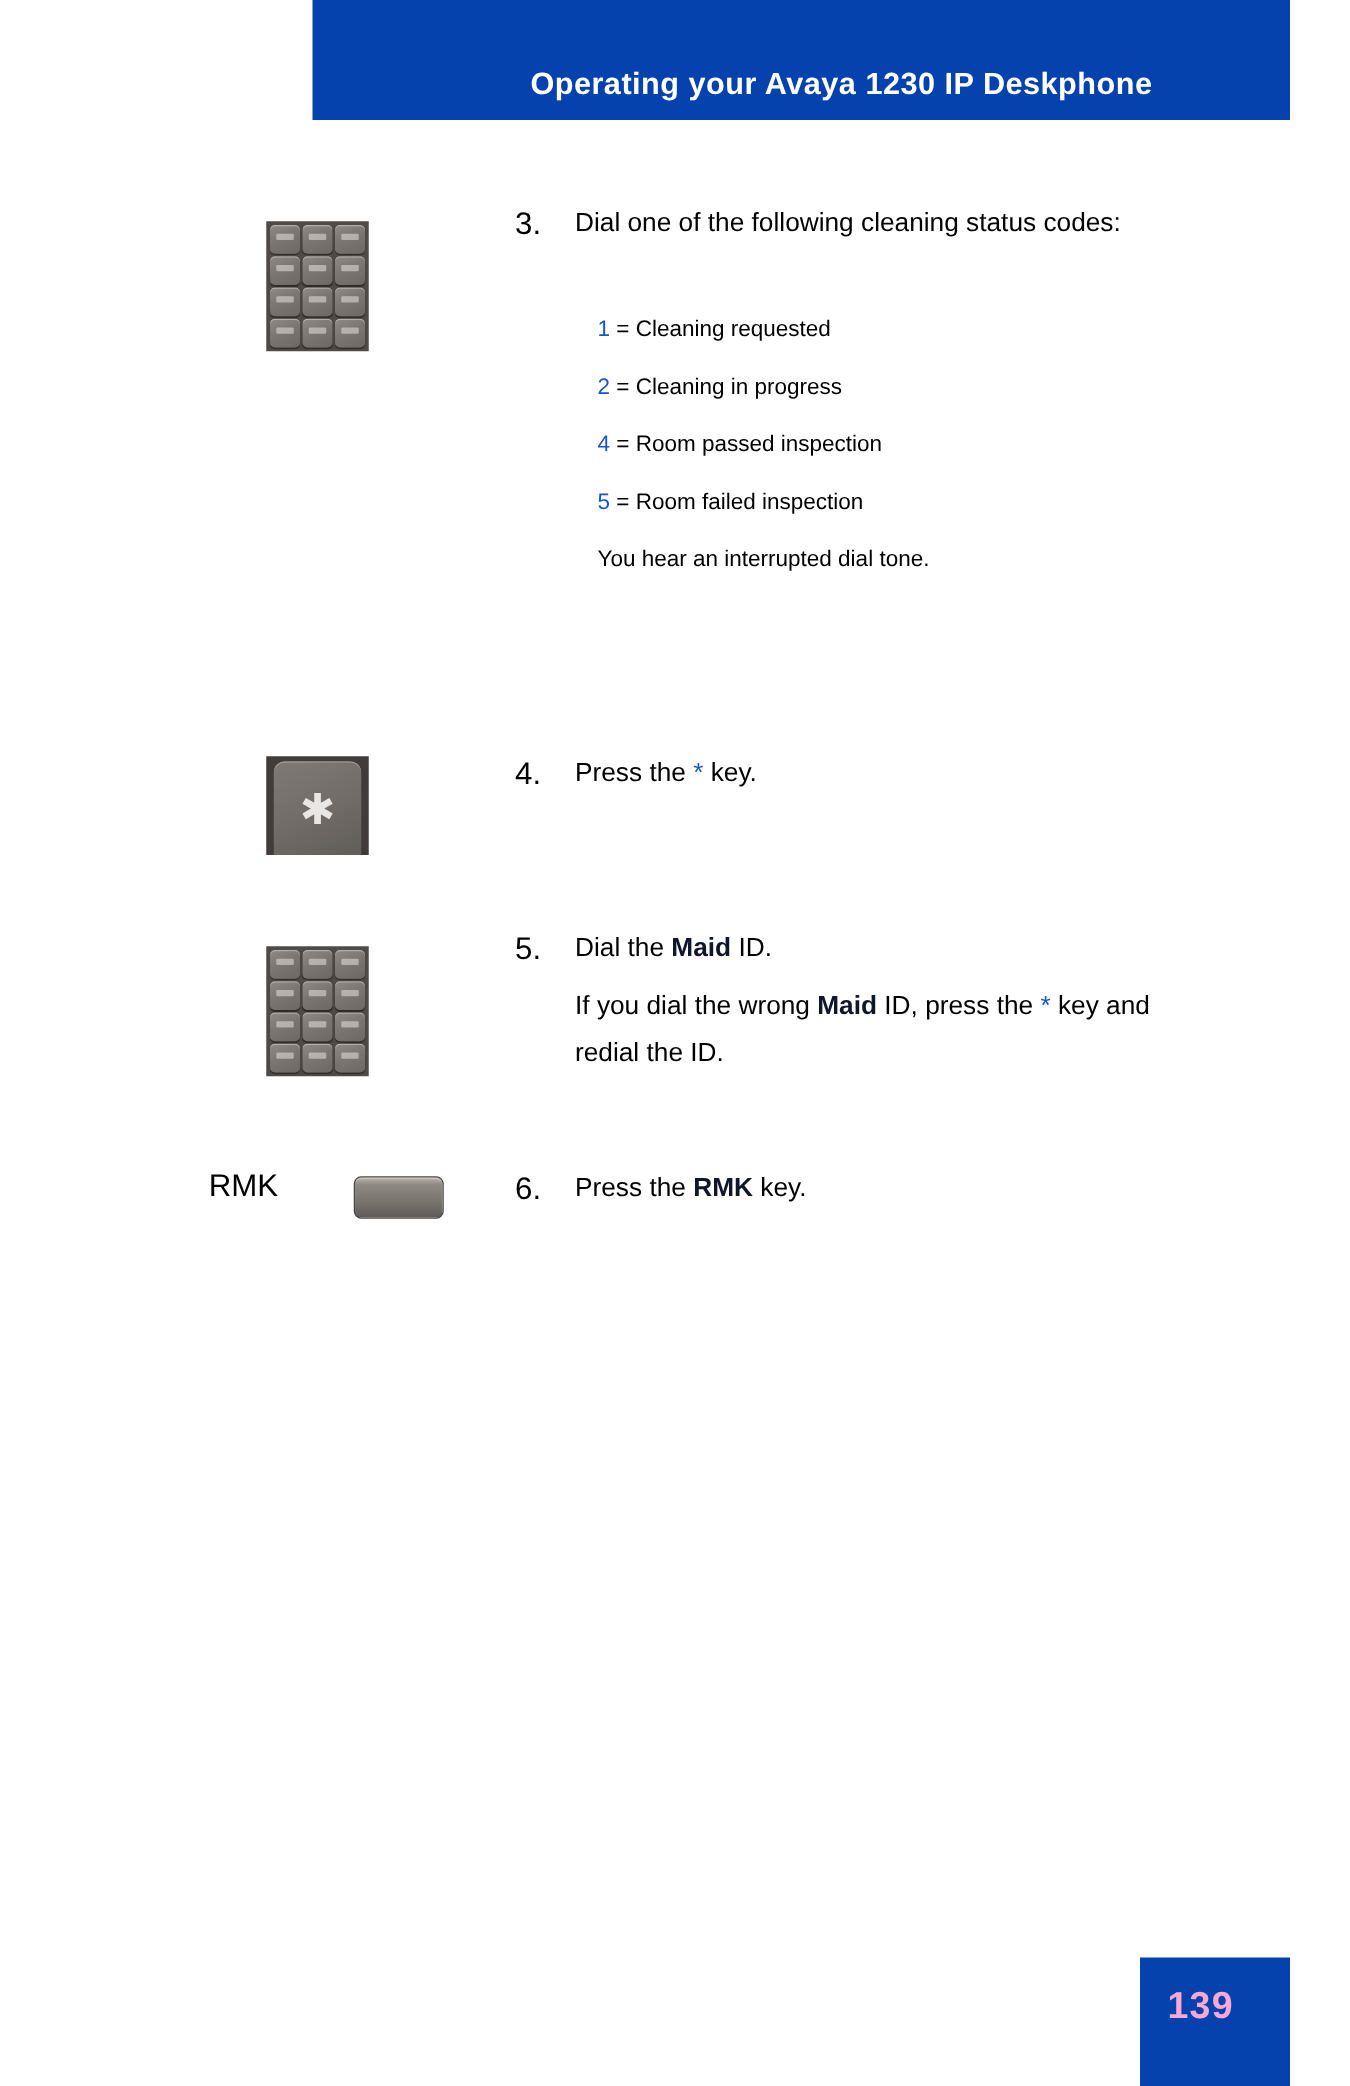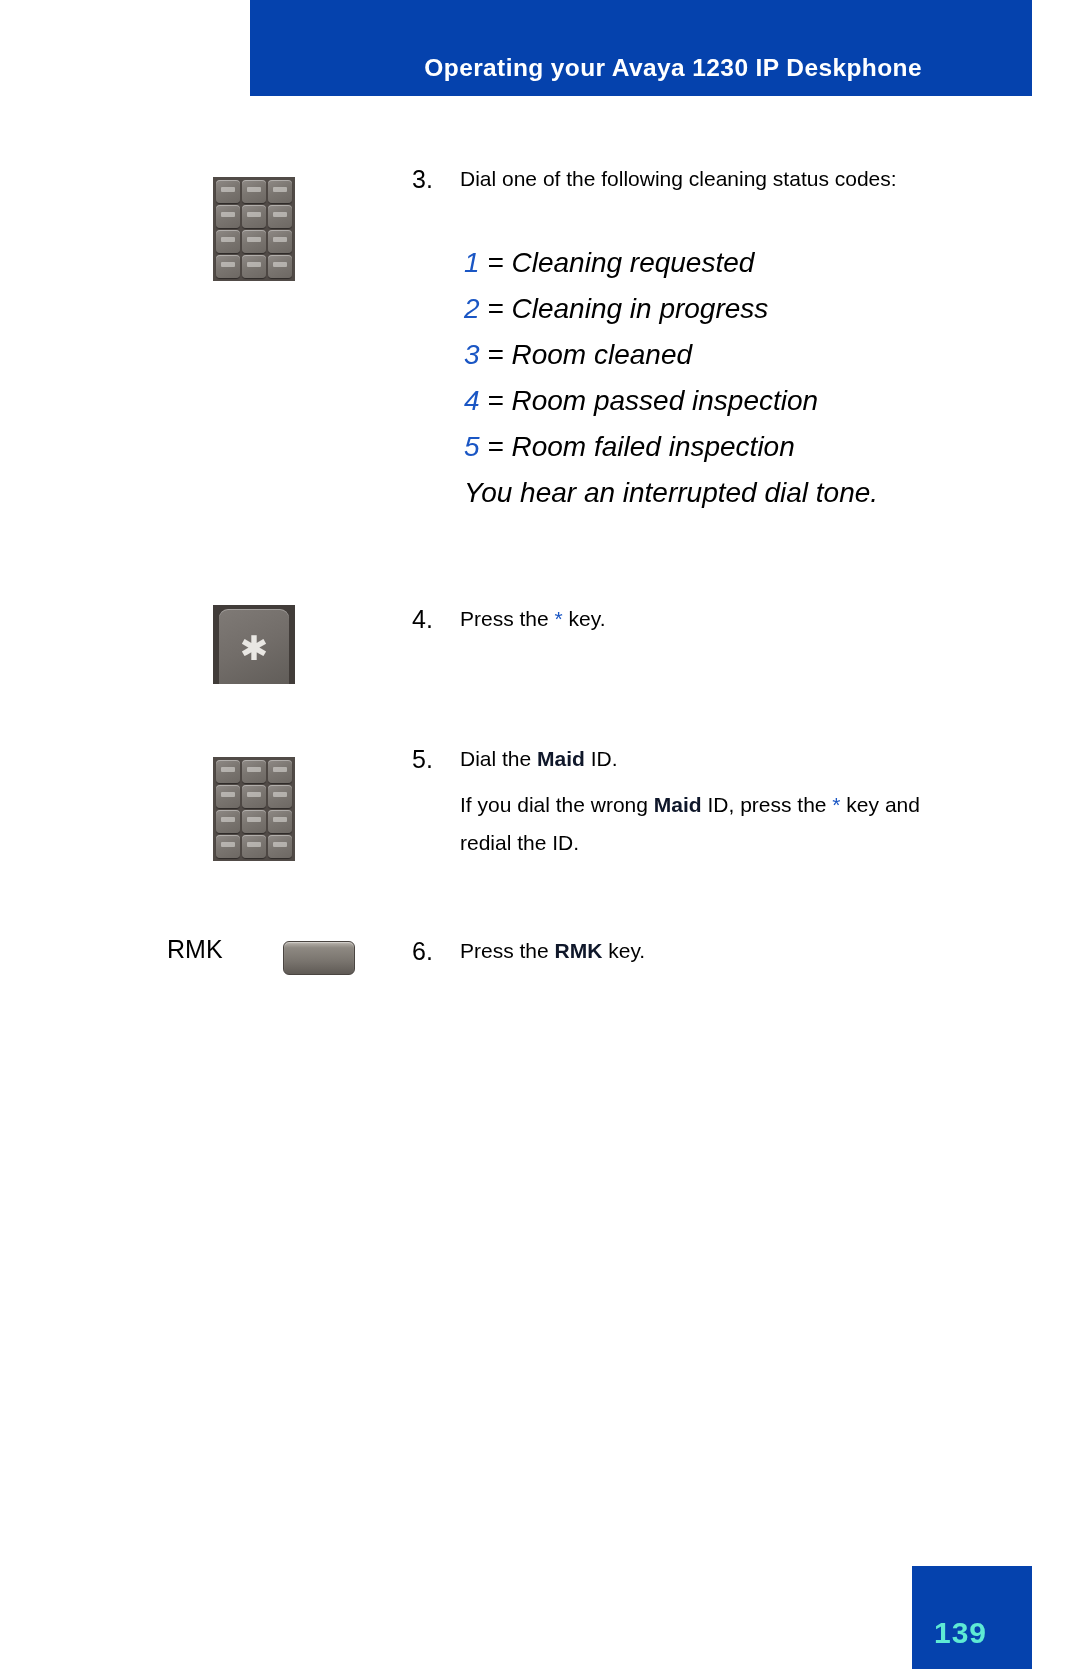--- a/index.html
+++ b/index.html
@@ -88,25 +88,24 @@
     position: absolute;
     left: 48px;
     top: 0;
     width: 470px;
     font-size: 21px;
     line-height: 38px;
     color: #000;
   }
 
   .sub-line {
-    font-size: 28px;
+    font-size: 18px;
     line-height: 46px;
     color: #000;
-    margin-left: 4px;
-    font-style: italic;
+    margin-left: 18px;
   }
 
   .code-key {
     color: #1a56c4;
   }
 
   .blue-bold {
     color: #0f172a;
     font-weight: bold;
   }
@@ -197,25 +196,24 @@
     left: 912px;
     top: 1566px;
     width: 120px;
     height: 103px;
     background: #0542ad;
   }
   .page-number {
     position: absolute;
     left: 22px;
     top: 22px;
-    color: #5eead4;
+    color: #f9a8d4;
     font-size: 30px;
     font-weight: bold;
     letter-spacing: 1px;
-    margin-top: 28px;
   }
 </style>
 </head>
 <body>
 
 <div class="page">
 
   <div class="header-banner">
     <div class="header-title">Operating your Avaya 1230 IP Deskphone</div>
   </div>
@@ -248,23 +246,20 @@
         <div style="position:absolute; left:48px; top:80px; width:500px;">
 
           <div class="sub-line">
             <span class="code-key">1</span><span> = </span><span>Cleaning requested</span>
           </div>
 
           <div class="sub-line">
             <span class="code-key">2</span><span> = </span><span>Cleaning in progress</span>
           </div>
 
-          <div class="sub-line">
-            <span class="code-key">3</span><span> = </span><span>Room cleaned</span>
-          </div>
 
           <div class="sub-line">
             <span class="code-key">4</span><span> = </span><span>Room passed inspection</span>
           </div>
 
           <div class="sub-line">
             <span class="code-key">5</span><span> = </span><span>Room failed inspection</span>
           </div>
 
 

